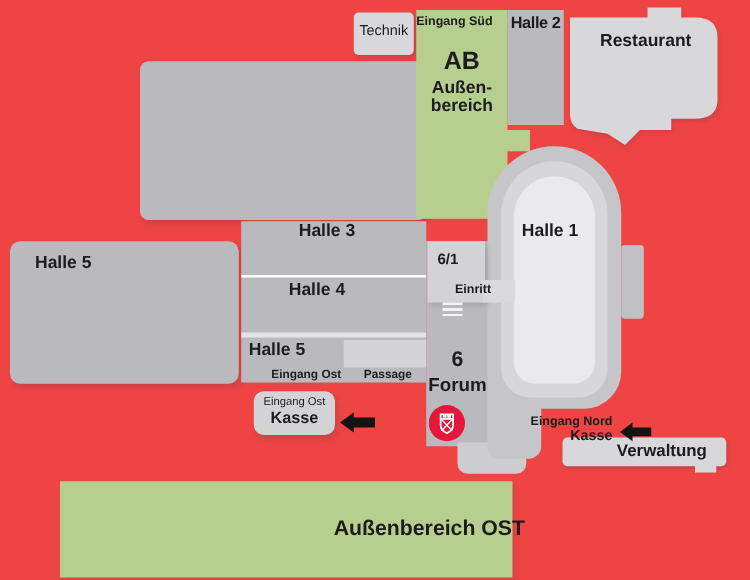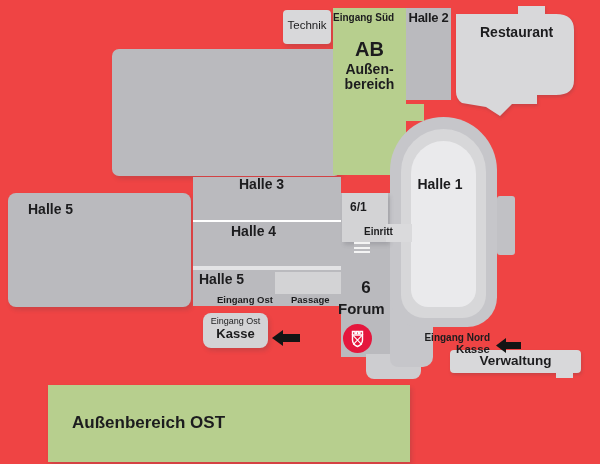--- a/index.html
+++ b/index.html
@@ -32,21 +32,21 @@
   .eingangost-lbl{left:217px;top:295px;font-size:9.5px;}
   .passage-lbl{left:291px;top:295px;font-size:9.5px;}
 
   
   .green-strip{left:333px;top:8px;width:73px;height:167px;background:var(--green);}
   .green-tab{left:405px;top:104px;width:19px;height:17px;background:var(--green);}
   .esued-lbl{left:333px;top:12px;width:59px;text-align:center;font-size:10px;}
   .ab-lbl{left:333px;top:38px;width:73px;text-align:center;font-size:20px;}
   .abname-lbl{left:333px;top:62px;width:73px;text-align:center;font-size:14px;line-height:15px;}
   .green-ost{left:48px;top:385px;width:362px;height:77px;background:var(--green);}
-  .green-ost-lbl{left:48px;top:414px;width:362px;text-align:left;padding-left:24px;font-size:17px;}
+  .green-ost-lbl{left:48px;top:414px;width:362px;text-align:right;padding-left:10px;font-size:17px;}
 
   
   .forum-col{left:341px;top:193px;width:50px;height:164px;background:var(--hall-gray);}
   .lower-tab{left:366px;top:354px;width:55px;height:25px;background:#cdcdd0;border-radius:0 0 8px 8px;}
   .under-stadium{left:390px;top:295px;width:43px;height:72px;background:var(--stadium-outer);border-radius:0 0 10px 8px;}
 
   
   .stad-outer{left:390px;top:117px;width:107px;height:210px;background:var(--stadium-outer);border-radius:54px 54px 30px 30px;}
   .stad-mid{left:401px;top:129px;width:85px;height:189px;background:var(--stadium-mid);border-radius:44px 44px 24px 24px;}
   .stad-inner{left:411px;top:141px;width:65px;height:166px;background:var(--stadium-inner);border-radius:34px 34px 18px 18px;}
@@ -56,31 +56,31 @@
   
   .box61{left:342px;top:193px;width:46px;height:49px;background:var(--box-light);}
   .box61-lbl{left:350px;top:201px;font-size:12px;}
   .bridge{left:386px;top:224px;width:26px;height:18px;background:#dadadc;}
   .einritt-lbl{left:364px;top:226px;font-size:10px;}
   .stairs{left:354px;top:242px;width:16px;height:13px;
           background:repeating-linear-gradient(180deg,#f4f4f4 0 2px,var(--hall-gray) 2px 4.5px);}
 
   
   .forum-num{left:341px;top:279px;width:50px;text-align:center;font-size:17px;}
-  .forum-lbl{left:338px;top:301px;width:56px;text-align:left;font-size:15px;}
+  .forum-lbl{left:338px;top:301px;width:56px;text-align:center;font-size:15px;}
   .logo{left:343px;top:324px;width:29px;height:29px;}
 
   
   .kasse-ost{left:203px;top:313px;width:65px;height:35px;background:var(--box-light);border-radius:8px;}
   .kasse-ost-l1{left:203px;top:317px;width:65px;text-align:center;font-size:9px;}
   .kasse-ost-l2{left:203px;top:327px;width:65px;text-align:center;font-size:13px;}
   .kasse-nord{left:405px;top:331px;width:85px;text-align:right;position:absolute;line-height:10px;}
   .kasse-nord .l1{font-size:10px;font-weight:700;}
   .kasse-nord .l2{font-size:11.5px;font-weight:700;display:block;margin-top:1px;}
-  .verwaltung-lbl{left:450px;top:354px;width:131px;text-align:center;font-size:13.5px;}
+  .verwaltung-lbl{left:450px;top:354px;width:131px;text-align:center;padding-left:14px;font-size:13.5px;}
 
   svg.layer{position:absolute;left:0;top:0;pointer-events:none;}
 </style>
 </head>
 <body>
 
 <div class="map">
 
   <div class="abs technik shadow"></div>
   <div class="abs halle2"></div>

